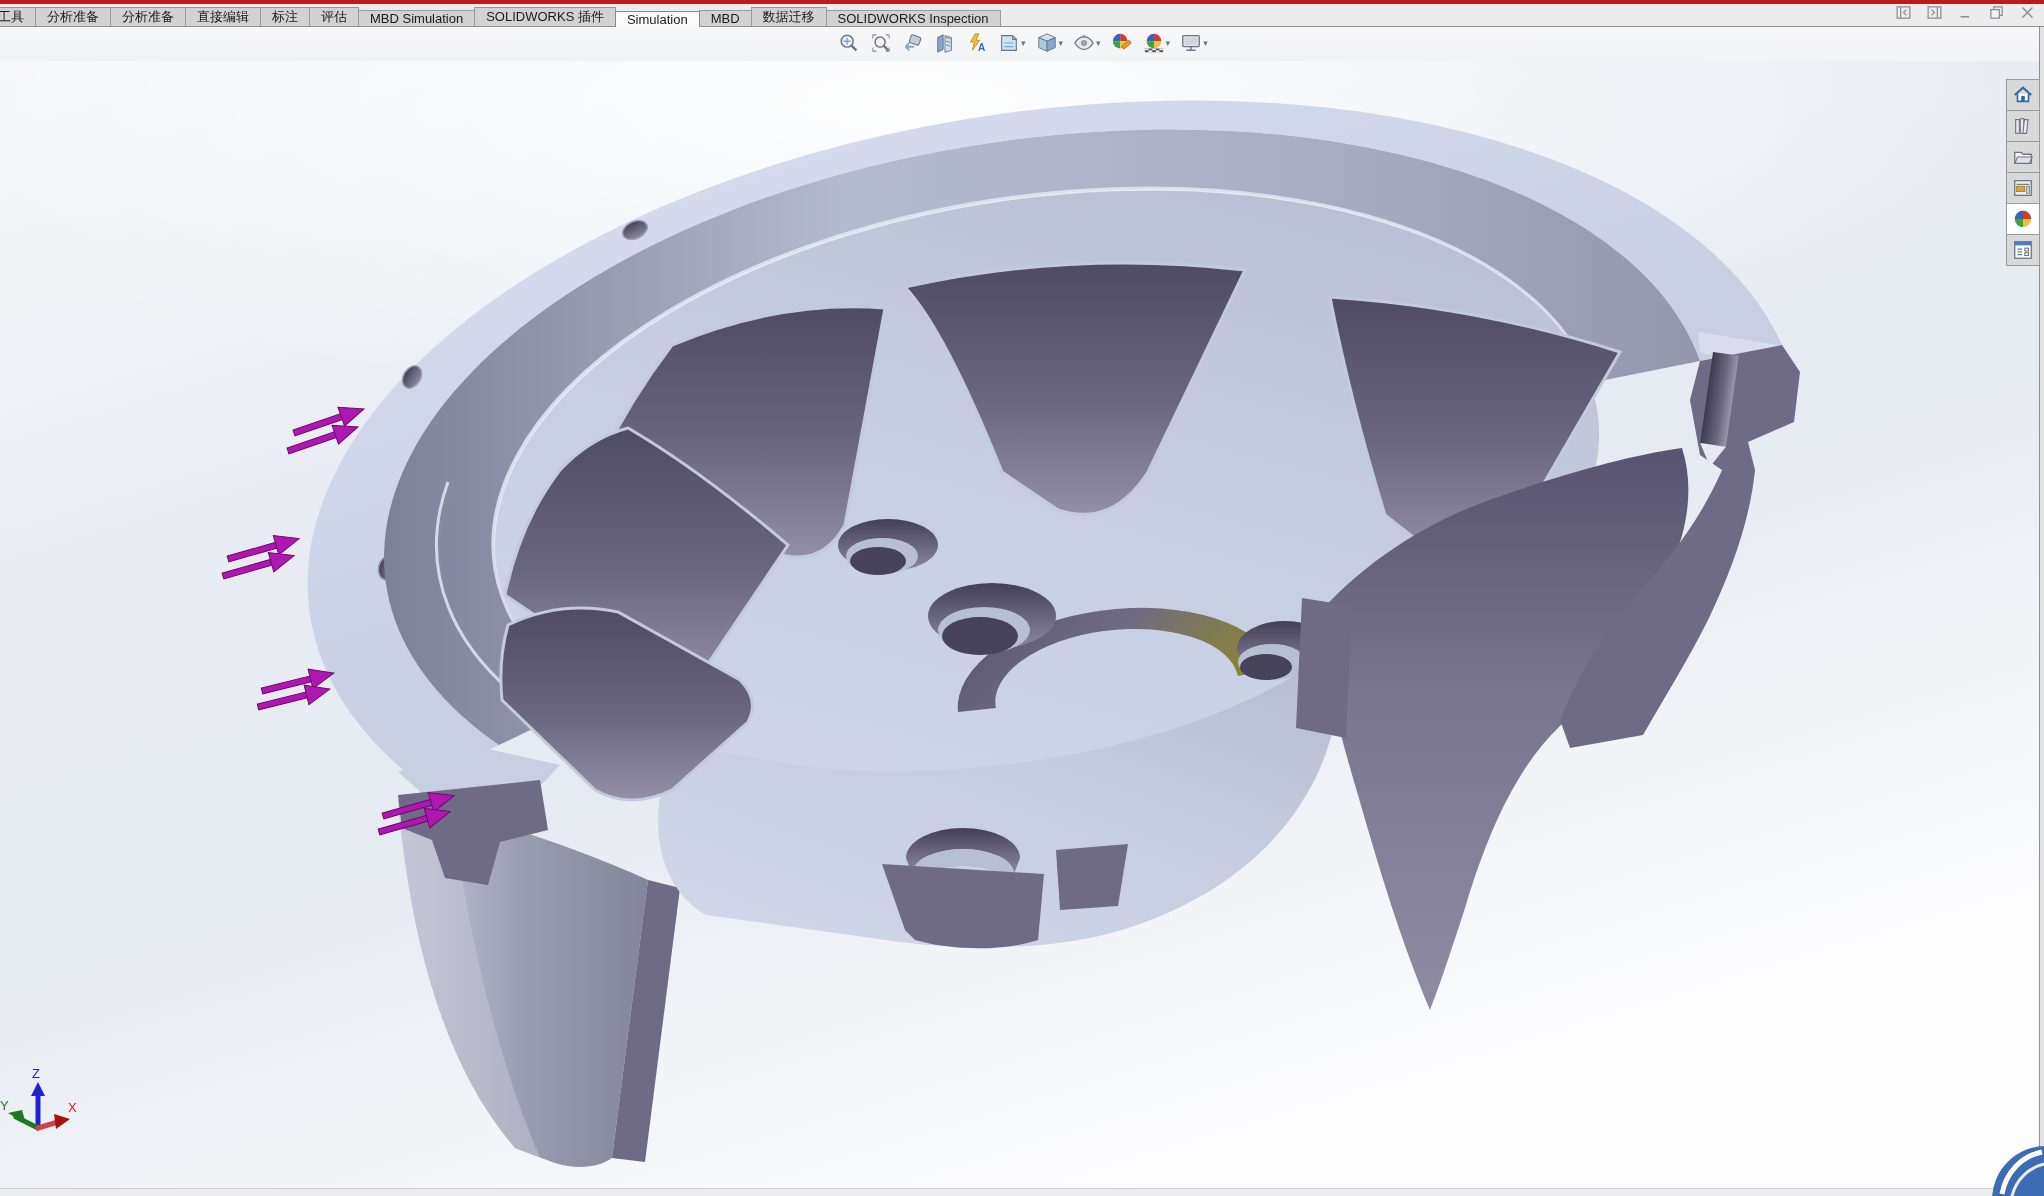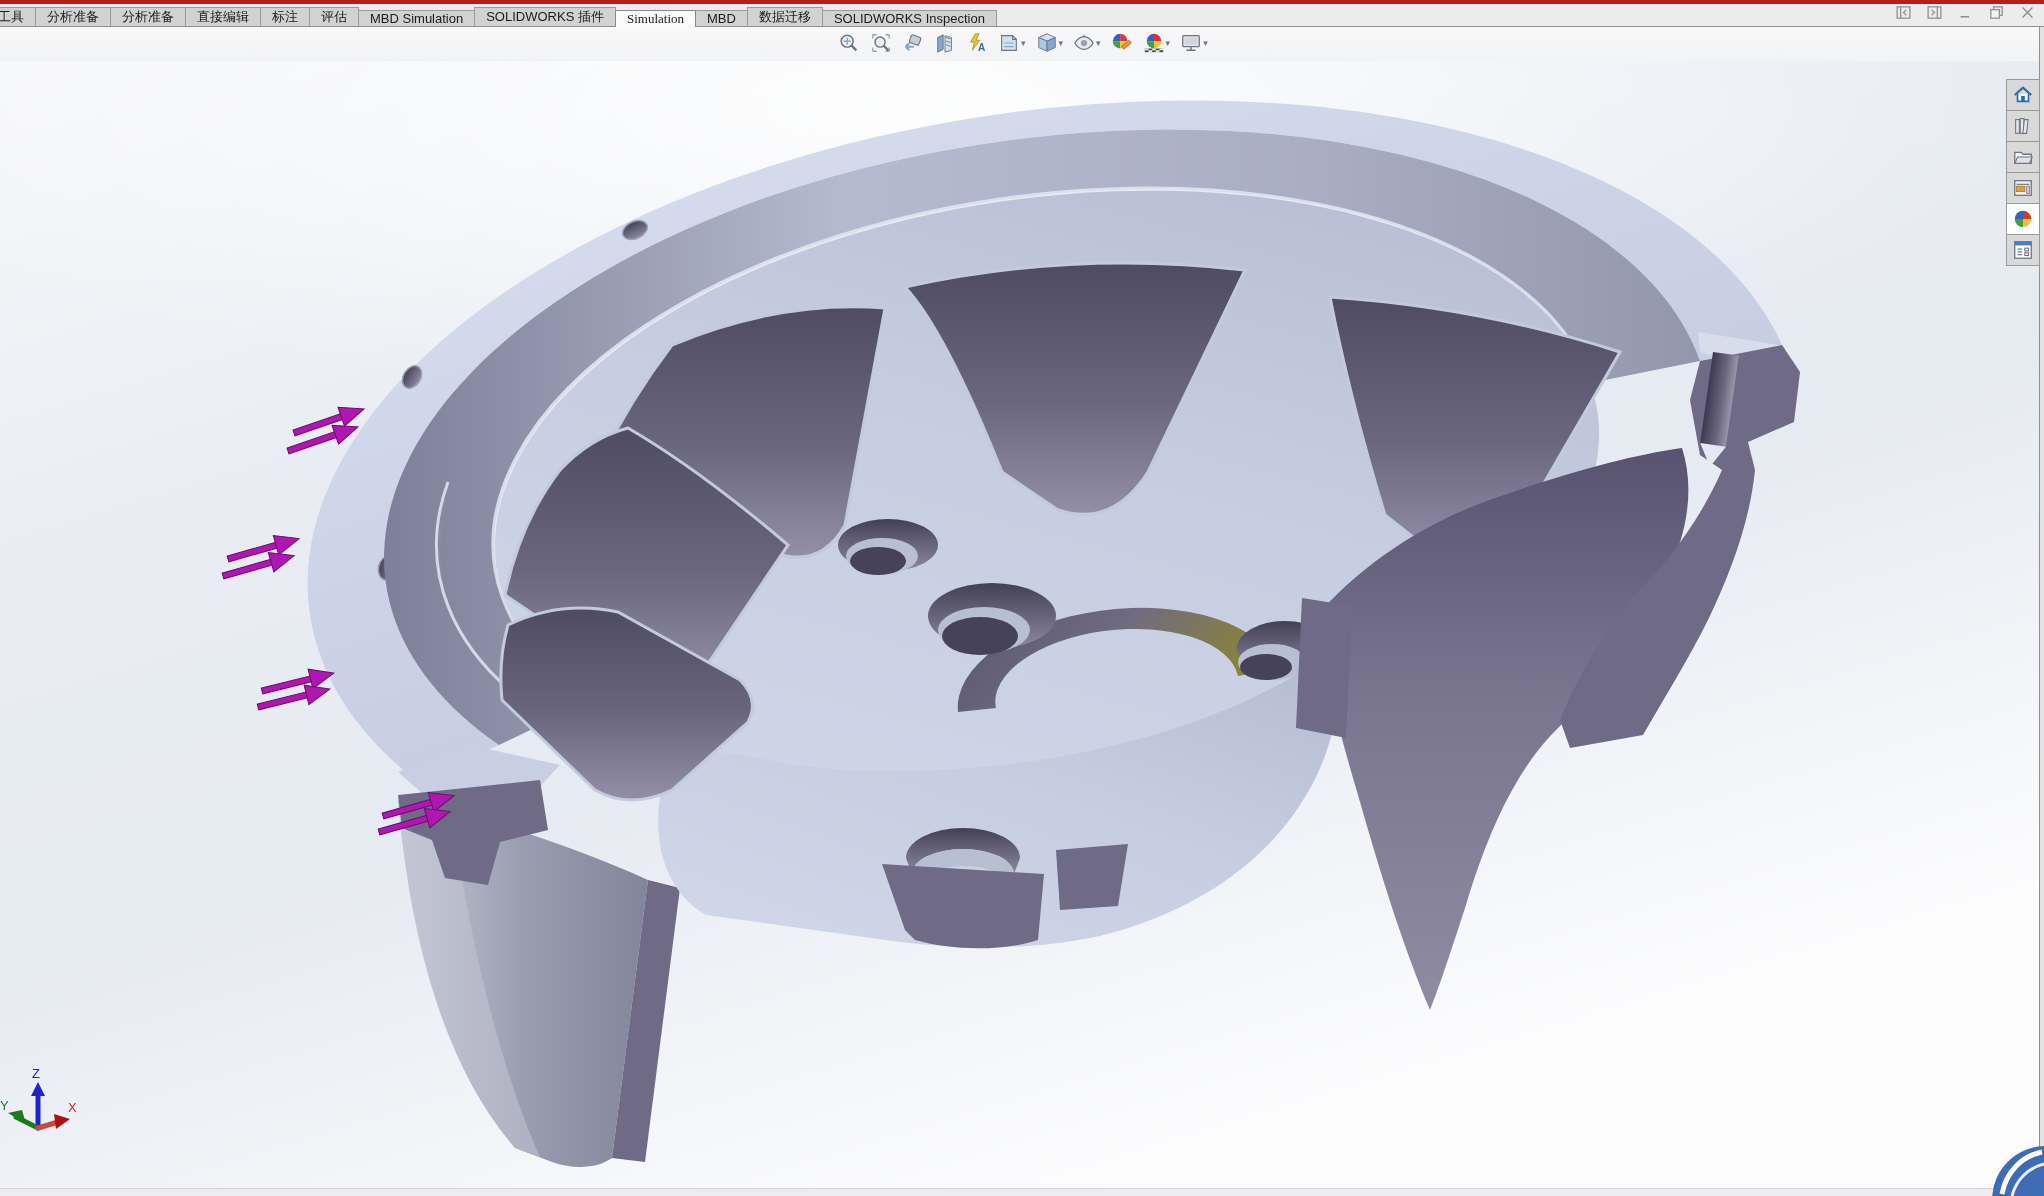--- a/index.html
+++ b/index.html
@@ -9,21 +9,21 @@
 
   
   .tabbar{position:absolute;left:0;top:0;width:100%;height:27px;
           background:var(--chrome-bg,#ececec);border-top:4px solid #b91c1c;
           border-bottom:1px solid #8f8f8f;display:flex;align-items:flex-end;box-sizing:border-box;}
   .tab{background:var(--tab-bg,#d2d2d2);border:1px solid #9a9a9a;border-bottom:none;
        margin-left:-1px;padding:0 11px;display:flex;align-items:center;
        font-size:13px;color:#1b1b1b;white-space:nowrap;cursor:default;}
   .tab.first{margin-left:-14px;}
   .tab.active{background:var(--tab-active-bg,#fbfbfb);position:relative;z-index:2;
-       margin-bottom:-1px;border-color:#8a8a8a;font-family:Liberation Serif, serif;}
+       margin-bottom:-1px;border-color:#8a8a8a;}
 
   
   .toolbar{position:absolute;left:0;top:27px;width:100%;height:34px;
            background:linear-gradient(#f8f8f9,#f2f3f5);}
   .toolbar-icons{position:absolute;left:836px;top:3px;display:flex;align-items:center;gap:6px;}
   .tbtn{display:flex;align-items:center;gap:1px;padding:2px;border-radius:2px;}
   .tbtn svg{width:22px;height:22px;display:block;}
   .caret{font-size:9px;color:#6f737b;line-height:1;}
 
   

